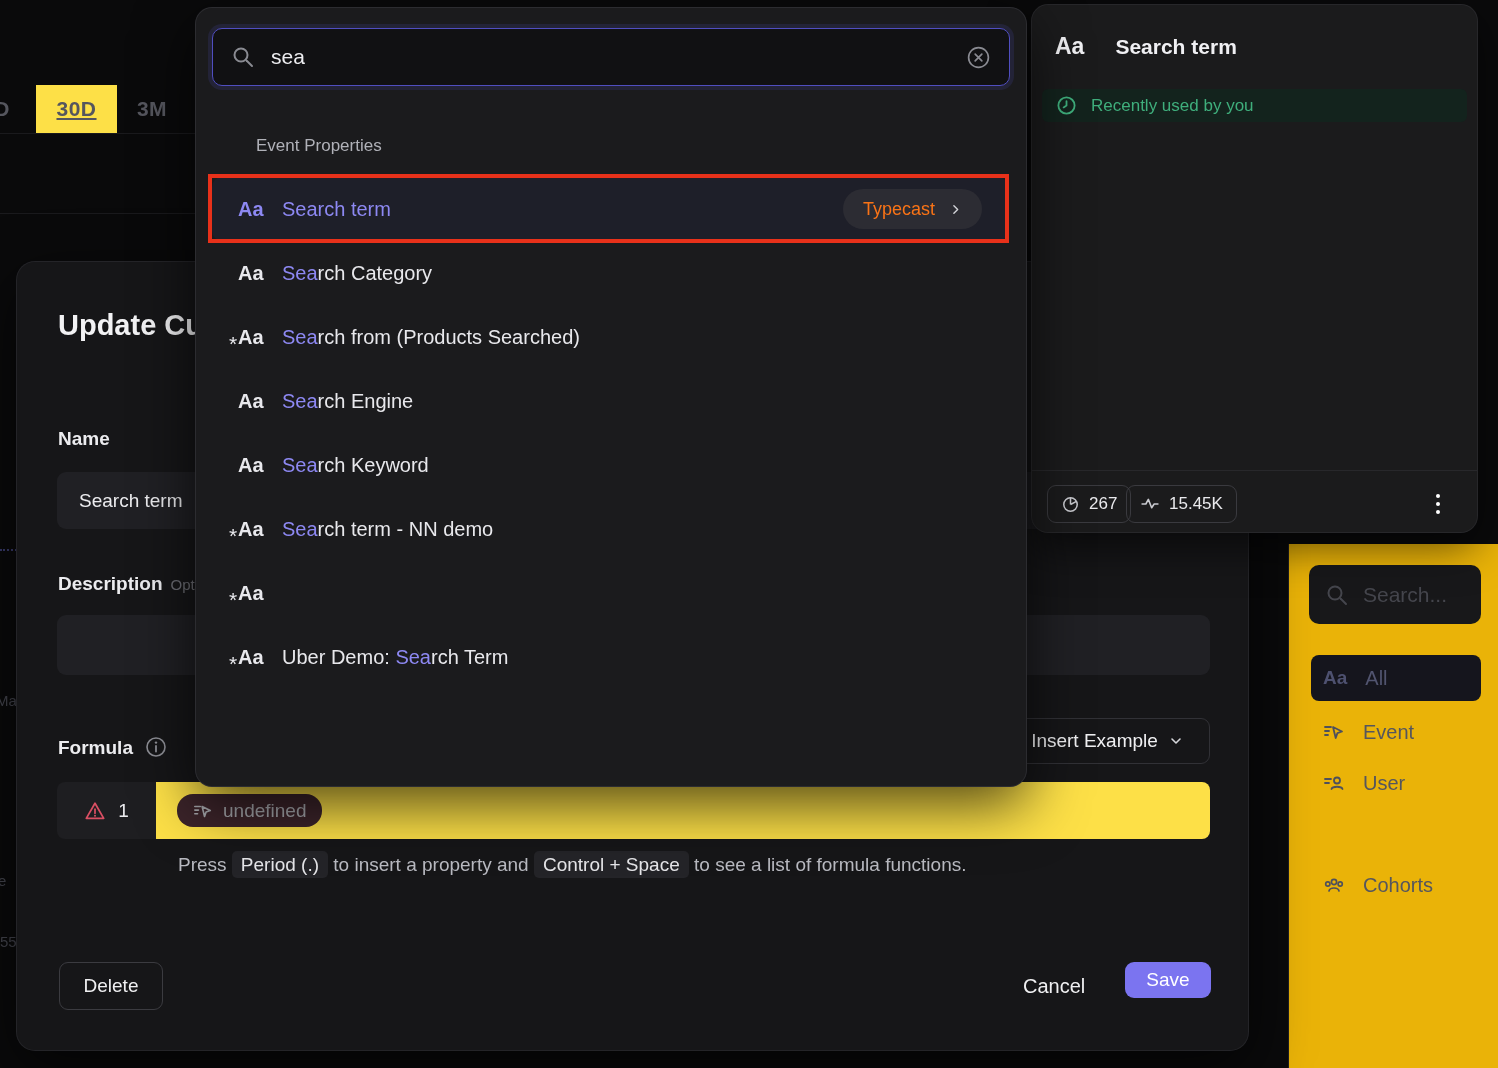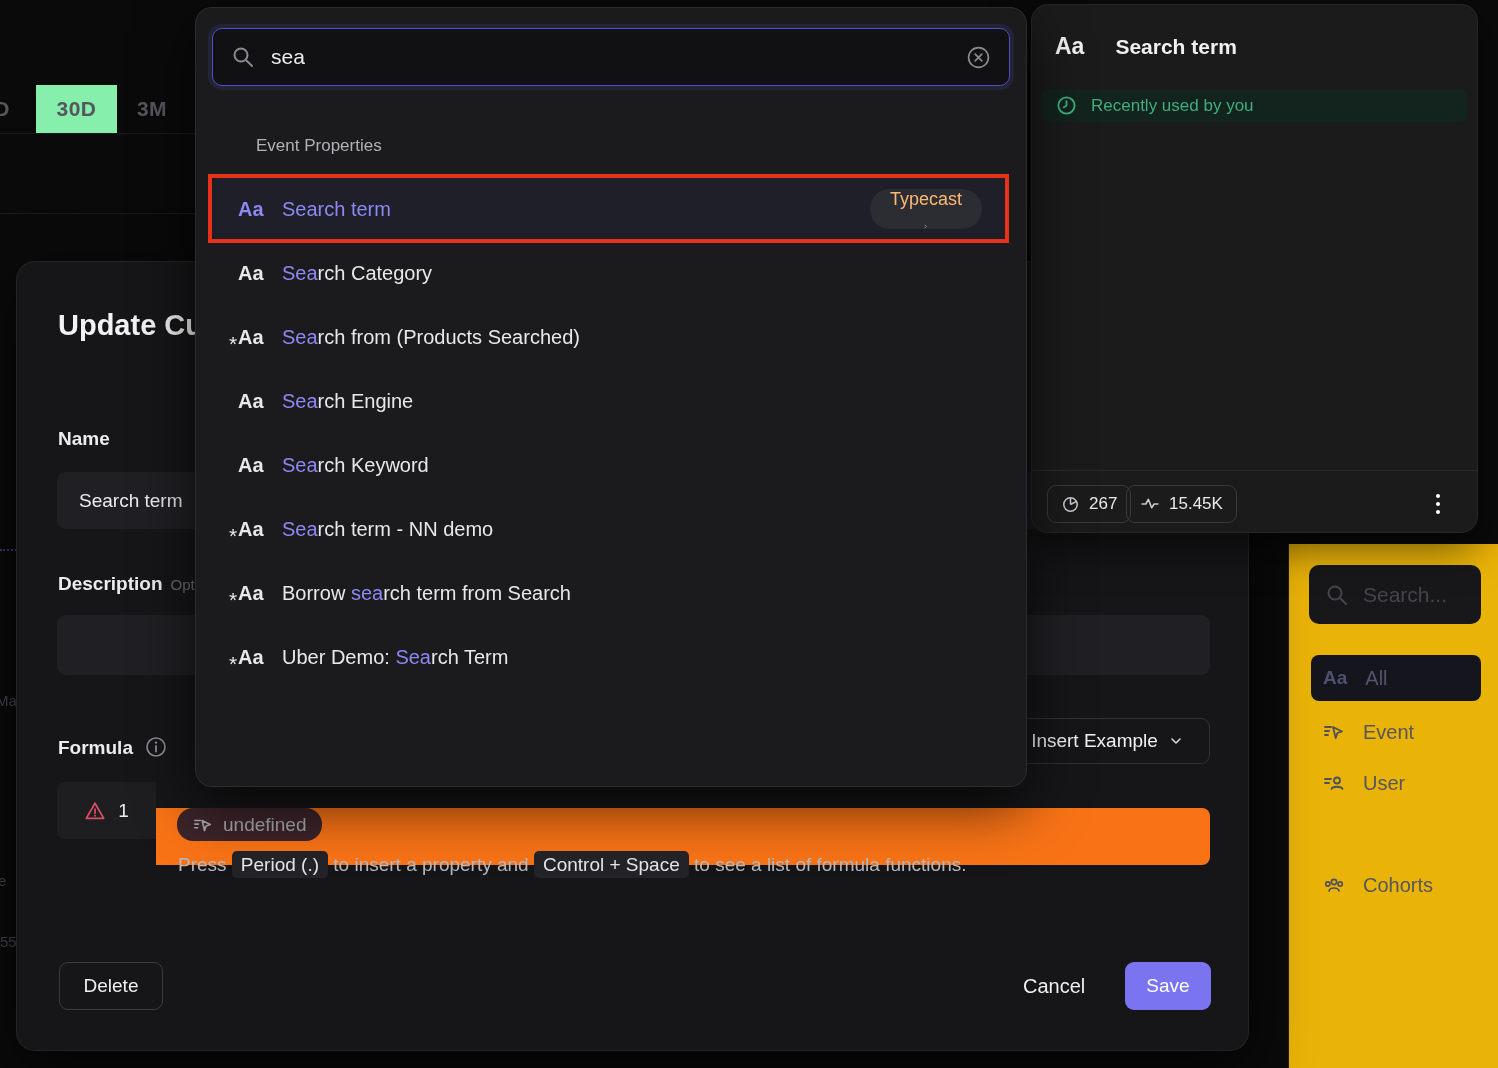--- a/index.html
+++ b/index.html
@@ -5,52 +5,52 @@
   :root{
     --accent:#7b74f0; --match:#8d88f2; --green:#3fae7c; --red:#e8311a;
   }
   *{margin:0;padding:0;box-sizing:border-box;}
   body{background:#000;font-family:"Liberation Sans",sans-serif;}
   #screen{position:relative;width:1498px;height:1068px;background:#0a0a0b;overflow:hidden;}
 
   
   .bg-tab{position:absolute;top:85px;height:48px;display:flex;align-items:center;justify-content:center;
     color:#55565e;font-size:21px;font-weight:bold;letter-spacing:.5px;background:transparent;border:none;}
-  .bg-tab.lit{background:#86efac;}
+  .bg-tab.lit{background:#fde047;text-decoration:underline;}
   .bg-hline{position:absolute;left:0;height:1px;background:#1a1a1d;}
   .bg-frag{position:absolute;color:#45464f;font-size:15px;}
   .bg-wave{position:absolute;left:0;top:549px;width:20px;height:6px;border-top:2px dotted #3a3c6e;}
 
   
   #modal{position:absolute;left:17px;top:262px;width:1231px;height:788px;background:#161618;
     border-radius:18px;box-shadow:0 0 0 1px #242428,0 18px 60px rgba(0,0,0,.65);z-index:10;}
   .modal-title{position:absolute;left:41px;top:47px;font-size:29px;font-weight:bold;color:#f2f2f4;white-space:nowrap;}
   .field-label{position:absolute;font-size:19px;font-weight:bold;color:#ececef;}
   .optional{font-weight:normal;color:#6e6f76;font-size:15px;margin-left:8px;}
   .text-input{position:absolute;left:40px;width:1153px;height:57px;background:#202024;border:none;
     border-radius:9px;color:#ececef;font-size:19px;padding:0 22px;font-family:inherit;outline:none;}
   .textarea{position:absolute;left:40px;top:353px;width:1153px;height:60px;background:#202024;border:none;border-radius:9px;}
   .info-icon{display:inline-block;vertical-align:-4px;margin-left:12px;color:#8d8e95;}
   #insert-example{position:absolute;left:988px;top:456px;width:205px;height:46px;background:transparent;
     border:1px solid #313136;border-radius:9px;color:#f0f0f2;font-size:19px;font-family:inherit;
     display:flex;align-items:center;justify-content:center;gap:10px;cursor:pointer;}
   #formula-errbox{position:absolute;left:40px;top:520px;width:99px;height:57px;background:#1e1e21;
     border-radius:8px 0 0 8px;display:flex;align-items:center;justify-content:center;gap:12px;
     color:#ececef;font-size:19px;}
-  #formula-field{position:absolute;left:139px;top:546px;width:1054px;height:57px;background:#f97316;
-    border-radius:0 8px 8px 0;display:flex;align-items:flex-start;padding-left:21px;}
+  #formula-field{position:absolute;left:139px;top:520px;width:1054px;height:57px;background:#fde047;
+    border-radius:0 8px 8px 0;display:flex;align-items:center;padding-left:21px;}
   #undefined-chip{display:inline-flex;align-items:center;gap:10px;background:#3c242a;border-radius:16px;
     height:33px;padding:0 16px;color:#a7a8ad;font-size:19px;}
   #formula-hint{position:absolute;left:161px;top:592px;font-size:19px;color:#b9bac1;white-space:nowrap;}
   .kbd{background:#242428;border-radius:5px;padding:3px 9px;color:#e6e6e9;margin:0 0;}
   #delete-btn{position:absolute;left:42px;top:700px;width:104px;height:48px;background:transparent;
     border:1px solid #3b3b40;border-radius:9px;color:#f0f0f2;font-size:19px;font-family:inherit;cursor:pointer;}
   #cancel-btn{position:absolute;left:986px;top:700px;height:48px;padding:0 20px;background:transparent;border:none;
     color:#f0f0f2;font-size:20px;font-family:inherit;cursor:pointer;}
-  #save-btn{position:absolute;left:1108px;top:700px;width:86px;height:48px;background:var(--accent);
+  #save-btn{position:absolute;left:1108px;top:700px;width:86px;height:36px;background:var(--accent);
     border:none;border-radius:9px;color:#fff;font-size:19px;font-family:inherit;cursor:pointer;}
 
   
   #detail-panel{position:absolute;left:1032px;top:5px;width:445px;height:527px;background:#1b1b1c;
     border-radius:16px;box-shadow:0 0 0 1px #27272a,0 14px 44px rgba(0,0,0,.6);z-index:20;}
   #detail-panel .head{position:absolute;left:23px;top:28px;display:flex;align-items:center;gap:31px;}
   .type-glyph{font-size:23px;font-weight:bold;color:#f0f0f3;}
   #detail-title{font-size:21px;font-weight:bold;color:#f0f0f3;}
   #recent-badge{position:absolute;left:10px;top:84px;width:425px;height:33px;background:#13231d;border-radius:6px;
     display:flex;align-items:center;gap:14px;padding-left:14px;color:var(--green);font-size:17px;}
@@ -75,21 +75,21 @@
   #section-header{position:absolute;left:60px;top:128px;font-size:17px;color:#b0b1b8;}
   #rows{position:absolute;left:16px;top:169px;width:796px;}
   .prop-row{position:relative;height:64px;display:flex;align-items:center;padding:0 26px;border-radius:10px;cursor:pointer;}
   .prop-row.selected{background:#1e1f29;}
   .row-icon{width:44px;flex:none;font-size:20px;font-weight:bold;color:#e8e8ec;position:relative;}
   .row-icon .star{position:absolute;left:-9px;bottom:-7px;font-size:21px;font-weight:normal;color:#e8e8ec;}
   .prop-row.selected .row-icon,.prop-row.selected .row-label{color:var(--match);}
   .row-label{font-size:20px;color:#e8e8ec;white-space:nowrap;}
   .row-label .hl{color:var(--match);}
   #typecast-pill{margin-left:auto;height:40px;background:#2c2c33;border-radius:20px;display:flex;
-    align-items:center;gap:14px;padding:0 20px;color:#fdba74;font-size:18px;flex-direction:column;}
+    align-items:center;gap:14px;padding:0 20px;color:#f97316;font-size:18px;}
   #annotation{position:absolute;left:12px;top:166px;width:801px;height:69px;border:4px solid var(--red);
     pointer-events:none;z-index:5;}
 
   
   #sidebar{position:absolute;left:1288px;top:544px;width:210px;height:536px;background:#eab308;
     border-left:1px solid #1e1e21;z-index:1;}
   #sidebar-search{position:absolute;left:20px;top:21px;width:172px;height:59px;background:#18181a;
     border-radius:10px;display:flex;align-items:center;gap:14px;padding:0 16px;color:#45464d;}
   #sidebar-search span{font-size:21px;}
   .side-item{position:absolute;left:22px;width:170px;height:46px;display:flex;align-items:center;gap:18px;
@@ -290,21 +290,20 @@
       <div class="prop-row">
         <span class="row-icon">Aa</span>
         <span class="row-label"><span class="hl">Sea</span><span>rch Keyword</span></span>
       </div>
       <div class="prop-row">
         <span class="row-icon">Aa<span class="star">*</span></span>
         <span class="row-label"><span class="hl">Sea</span><span>rch term - NN demo</span></span>
       </div>
       <div class="prop-row">
         <span class="row-icon">Aa<span class="star">*</span></span>
-        <span class="row-label"><span>Borrow </span><span class="hl">sea</span><span>rch term from Search</span></span>
       </div>
       <div class="prop-row">
         <span class="row-icon">Aa<span class="star">*</span></span>
         <span class="row-label"><span>Uber Demo: </span><span class="hl">Sea</span><span>rch Term</span></span>
       </div>
     </div>
 
     <div id="annotation"></div>
   </div>
 

